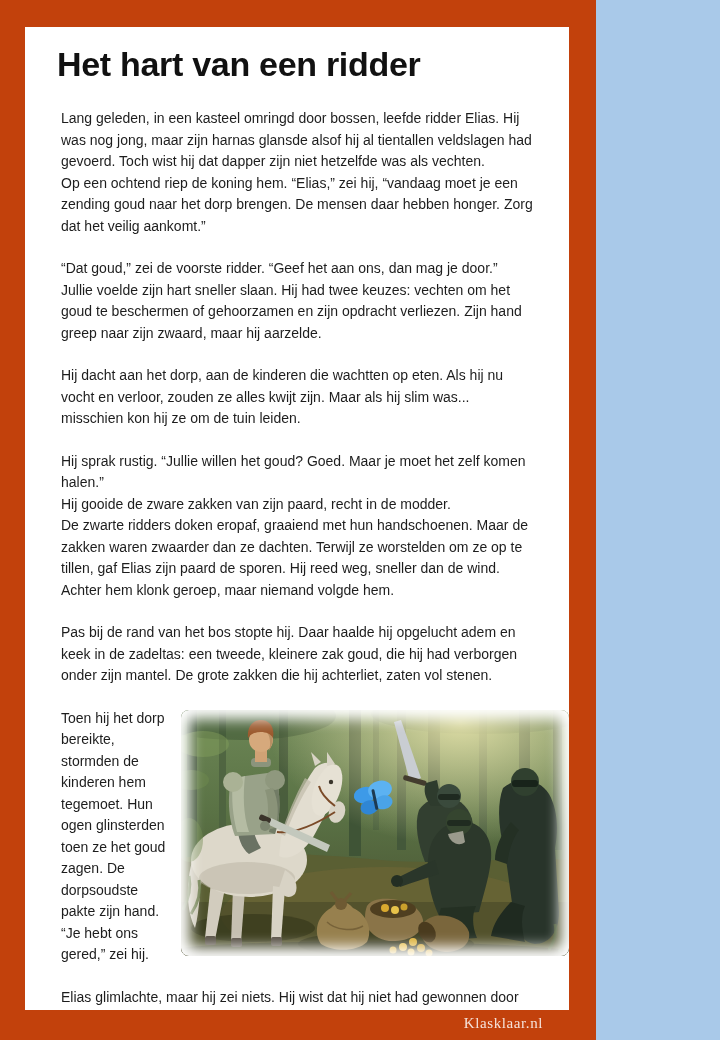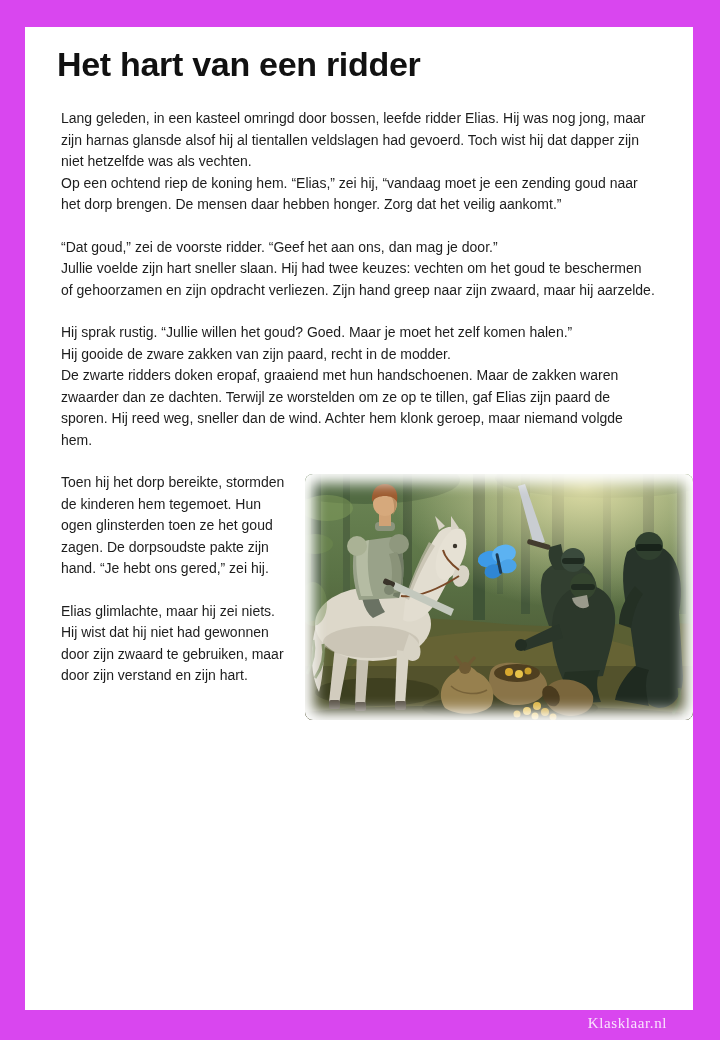--- a/index.html
+++ b/index.html
@@ -3,22 +3,22 @@
 <meta charset="utf-8">
 <style>
   * { box-sizing: border-box; margin: 0; padding: 0; }
   html, body { width: 720px; height: 1040px; }
   body {
     font-family: "Liberation Sans", "DejaVu Sans", sans-serif;
     background: #a9c9e9;
   }
   .canvas {
     position: relative;
-    width: 720px; height: 1040px;
-    background: #d946ef;
+    width: 596px; height: 1040px;
+    background: #c2410c;
     overflow: hidden;
   }
   .page {
     position: absolute;
     left: 25px; top: 27px; right: 27px; bottom: 30px;
     background: #ffffff;
     padding: 16px 36px 0 32px;
     overflow: hidden;
   }
   h1.title {
@@ -65,23 +65,25 @@
 
 <div class="canvas">
   <div class="page">
 
     <h1 class="title"><span>Het hart van een ridder</span></h1>
 
     <p class="story">Lang geleden, in een kasteel omringd door bossen, leefde ridder Elias. Hij was nog jong, maar zijn harnas glansde alsof hij al tientallen veldslagen had gevoerd. Toch wist hij dat dapper zijn niet hetzelfde was als vechten.
 Op een ochtend riep de koning hem. “Elias,” zei hij, “vandaag moet je een zending goud naar het dorp brengen. De mensen daar hebben honger. Zorg dat het veilig aankomt.”</p>
     <p class="story">“Dat goud,” zei de voorste ridder. “Geef het aan ons, dan mag je door.”
 Jullie voelde zijn hart sneller slaan. Hij had twee keuzes: vechten om het goud te beschermen of gehoorzamen en zijn opdracht verliezen. Zijn hand greep naar zijn zwaard, maar hij aarzelde.</p>
+    <p class="story">Hij dacht aan het dorp, aan de kinderen die wachtten op eten. Als hij nu vocht en verloor, zouden ze alles kwijt zijn. Maar als hij slim was... misschien kon hij ze om de tuin leiden.</p>
     <p class="story">Hij sprak rustig. “Jullie willen het goud? Goed. Maar je moet het zelf komen halen.”
 Hij gooide de zware zakken van zijn paard, recht in de modder.
 De zwarte ridders doken eropaf, graaiend met hun handschoenen. Maar de zakken waren zwaarder dan ze dachten. Terwijl ze worstelden om ze op te tillen, gaf Elias zijn paard de sporen. Hij reed weg, sneller dan de wind. Achter hem klonk geroep, maar niemand volgde hem.</p>
+    <p class="story">Pas bij de rand van het bos stopte hij. Daar haalde hij opgelucht adem en keek in de zadeltas: een tweede, kleinere zak goud, die hij had verborgen onder zijn mantel. De grote zakken die hij achterliet, zaten vol stenen.</p>
 
     <div class="illustration" title="Ridder op wit paard tegenover zwarte ridders bij zakken goud in het bos">
       <svg viewBox="0 0 388 246" width="388" height="246">
         <defs>
           <linearGradient id="bgG" x1="0" y1="0" x2="0" y2="1">
             <stop offset="0" stop-color="#6d8756"></stop>
             <stop offset="0.42" stop-color="#5a7245"></stop>
             <stop offset="0.68" stop-color="#50603a"></stop>
             <stop offset="1" stop-color="#474f2b"></stop>
           </linearGradient>

